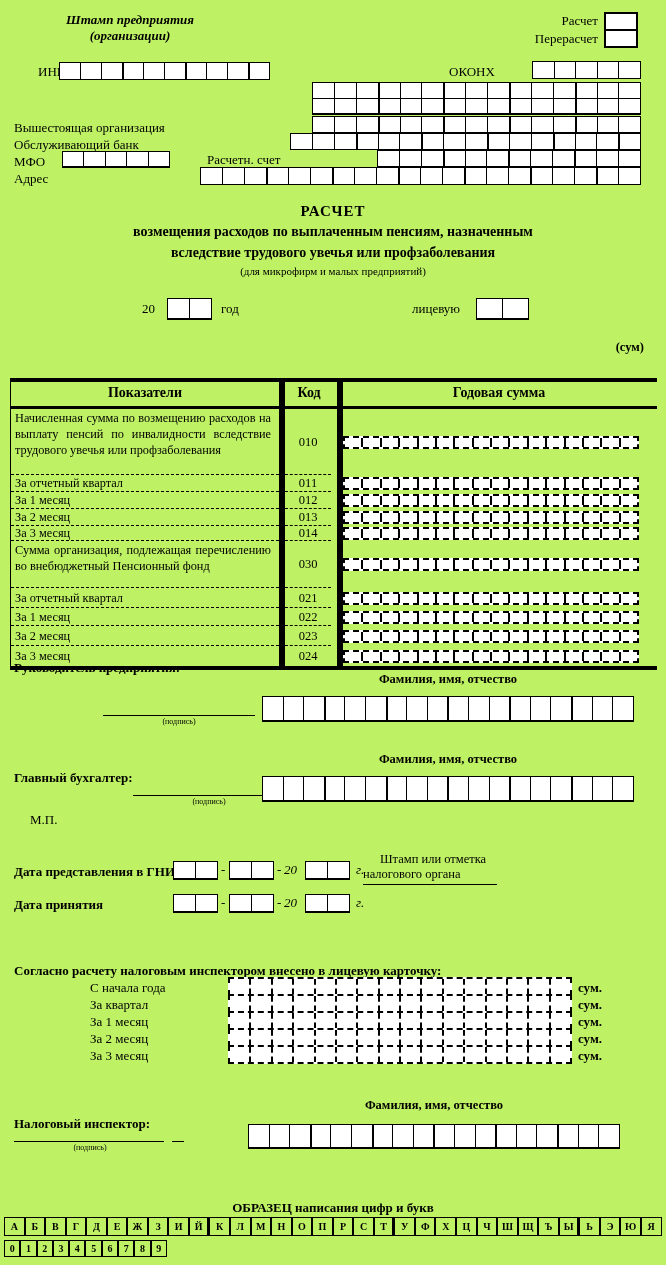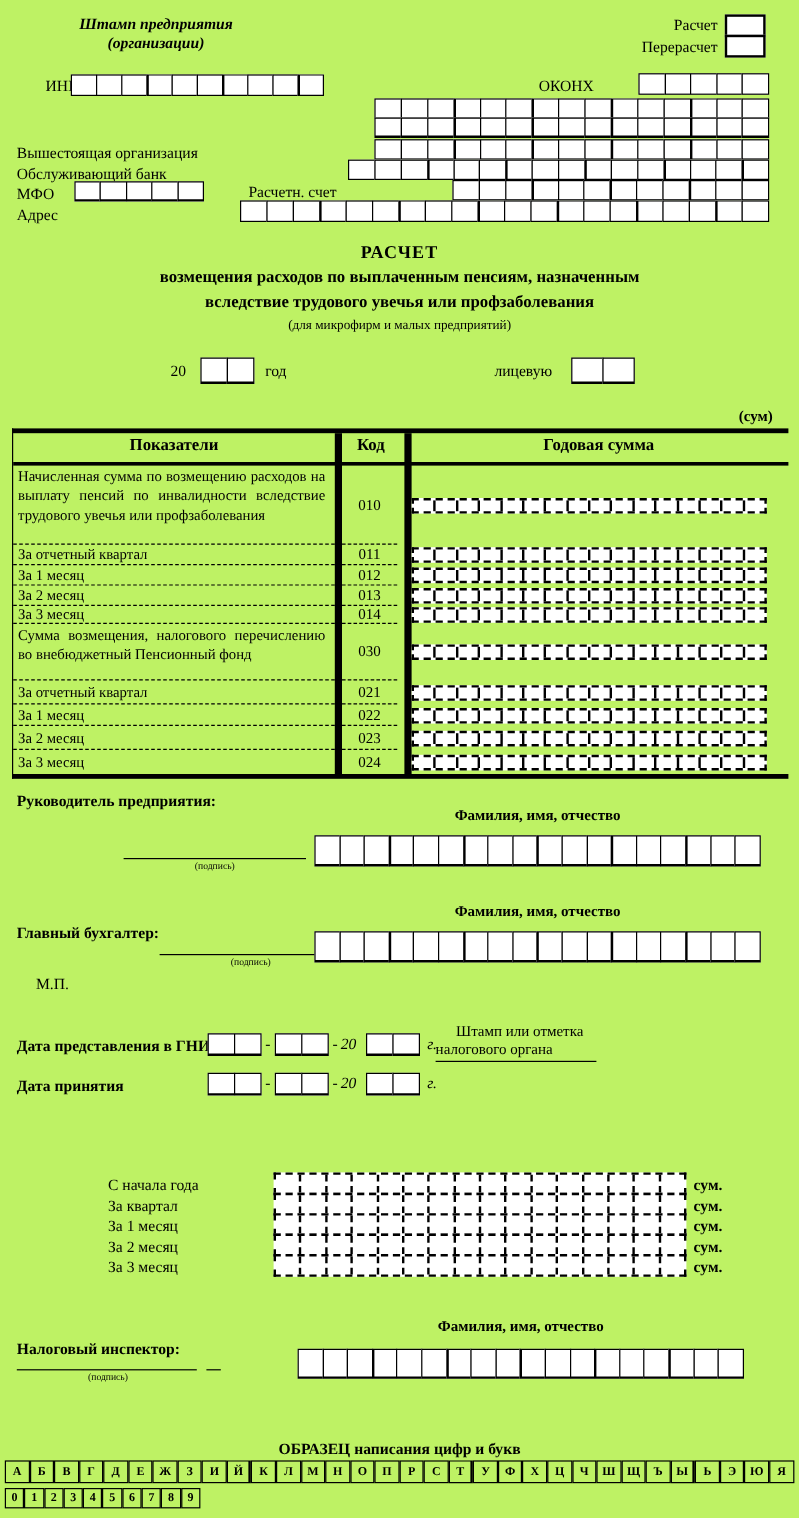--- a/index.html
+++ b/index.html
@@ -28,21 +28,21 @@
   .charrow{display:flex;}
   .charrow .chcell{box-sizing:border-box;width:var(--cw,20.5px);height:var(--ch,19px);
                    border:1px solid #000;display:flex;align-items:center;justify-content:center;
                    font-weight:bold;font-size:10px;}
   .letters .chcell:nth-child(10),.letters .chcell:nth-child(19),.letters .chcell:nth-child(28){border-right-width:2px;}
 
   
   .chk{box-sizing:border-box;width:34px;height:19px;border:2px solid #000;background:#fff;}
 
   
-  .table{position:absolute;left:10px;top:357px;width:646px;height:284px;
+  .table{position:absolute;left:10px;top:378px;width:646px;height:284px;
          border-top:4px solid #000;border-bottom:4px solid #000;border-left:1px solid #000;}
   .vbar{position:absolute;top:0;bottom:0;width:6px;background:#000;}
   .hdrline{position:absolute;left:0;width:646px;top:24px;height:3px;background:#000;}
   .th{position:absolute;top:3px;font-weight:bold;font-size:14px;text-align:center;}
   .trow{position:absolute;left:0;width:646px;}
   .tlabel{position:absolute;left:4px;top:0;width:256px;font-size:12.3px;line-height:16px;text-align:justify;}
   .vc .tlabel{display:flex;align-items:center;height:100%;text-align:left;line-height:normal;}
   .tcode{position:absolute;left:274px;width:46px;top:0;height:100%;display:flex;
          align-items:center;justify-content:center;font-size:12.5px;}
   .sepA{position:absolute;left:0;width:268px;bottom:0;border-bottom:1px dashed #000;}
@@ -365,21 +365,21 @@
             <div class="ccell"></div>
             <div class="ccell"></div>
             <div class="ccell"></div>
             <div class="ccell"></div>
           </div>
         </div>
       <div class="sepA"></div>
         <div class="sepB"></div>
     </div>
     <div class="trow" style="top:159px;height:47px;">
-      <div class="tlabel" style="top:1px;">Сумма возмещения, налогового перечислению во внебюджетный Пенсионный фонд</div>
+      <div class="tlabel" style="top:1px;">Сумма организация, подлежащая перечислению во внебюджетный Пенсионный фонд</div>
       <div class="tcode">030</div>
       <div class="tcombwrap">
           <div class="comb tcomb">
             <div class="ccell"></div>
             <div class="ccell"></div>
             <div class="ccell"></div>
             <div class="ccell"></div>
             <div class="ccell"></div>
             <div class="ccell"></div>
             <div class="ccell"></div>
@@ -585,20 +585,21 @@
       <div class="cell"></div>
     </div>
   <div class="a fs13" style="left:277px;top:895px;">-</div>
   <div class="a i fs13" style="left:284px;top:895px;">20</div>
   <div class="a boxrow thickb" style="left:305px;top:894px;--cw:23px;--ch:19px;">
       <div class="cell"></div>
       <div class="cell"></div>
     </div>
   <div class="a i fs13" style="left:356px;top:895px;">г.</div>
 
+  <div class="a b fs13" style="left:14px;top:963px;">Согласно расчету налоговым инспектором внесено в лицевую карточку:</div>
 
   <div class="a fs13" style="left:90px;top:980px;">С начала года</div>
   <div class="a comb" style="left:228px;top:977px;width:344px;height:19px;">
       <div class="ccell"></div>
       <div class="ccell"></div>
       <div class="ccell"></div>
       <div class="ccell"></div>
       <div class="ccell"></div>
       <div class="ccell"></div>
       <div class="ccell"></div>

